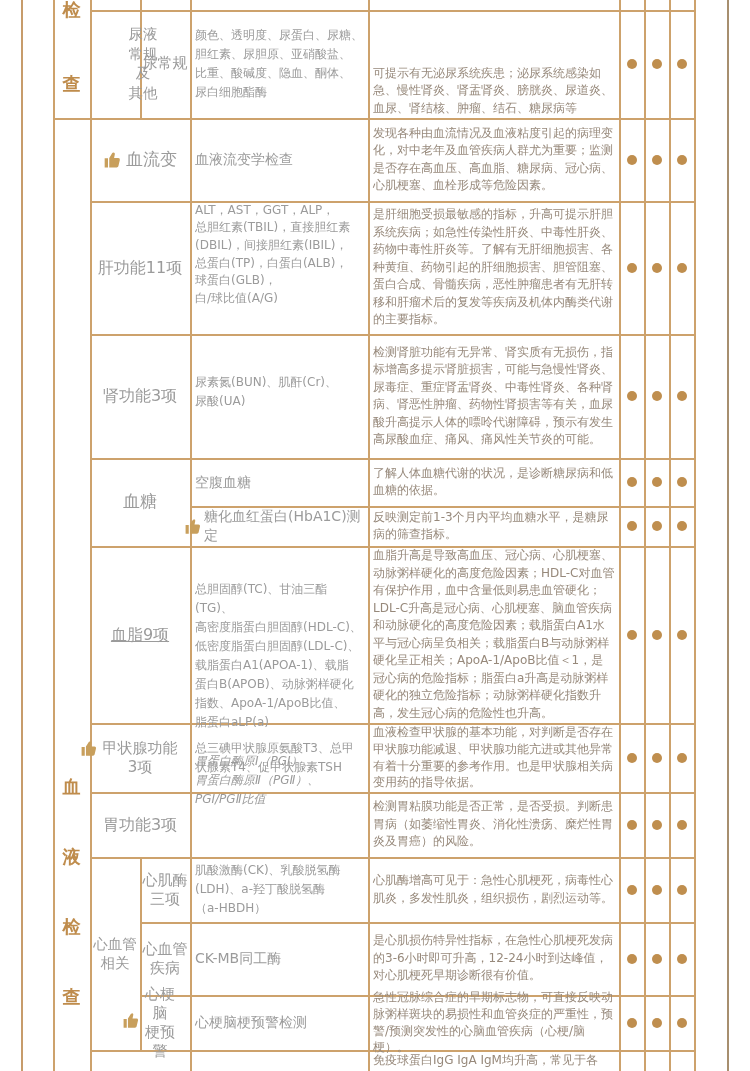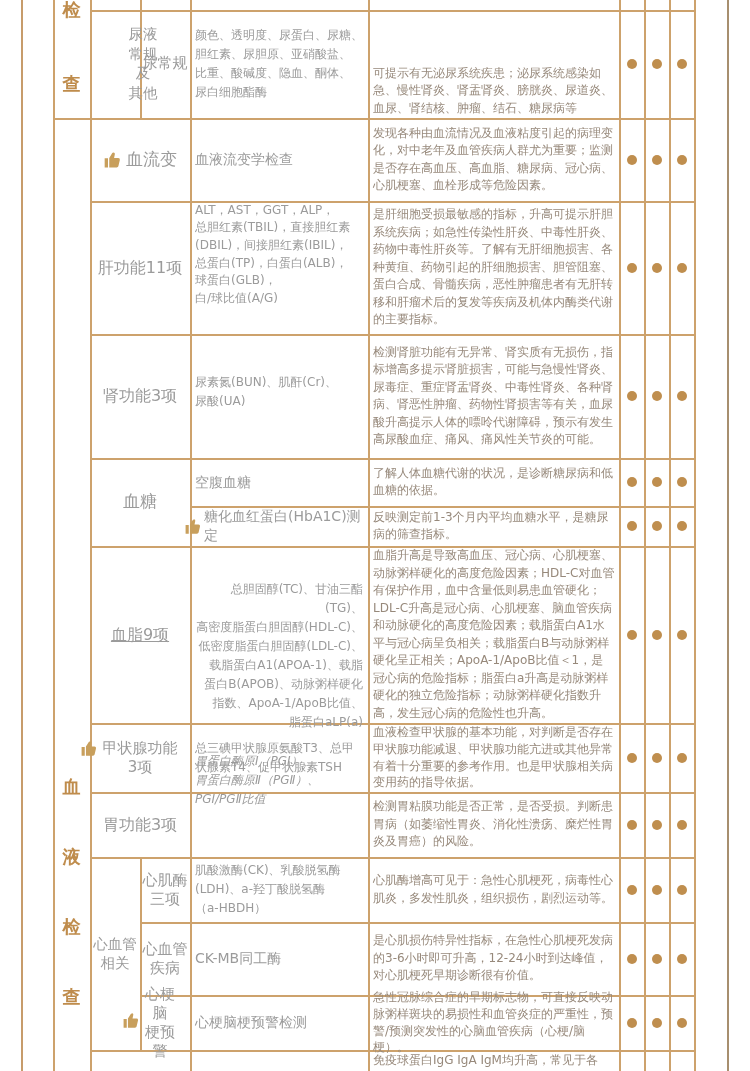--- a/index.html
+++ b/index.html
@@ -190,21 +190,21 @@
       </div>
     <div class="dcell">
         <span class="dot"></span>
       </div>
     <div class="dcell">
         <span class="dot"></span>
       </div>
   </div>
 
   <div class="cell center name" style="left:90px;top:546px;width:100px;height:177px;font-size:16px;text-decoration:underline;">血脂9项</div>
-  <div class="cell details pre" style="top:546px;height:220px;line-height:19px;text-align:right;">总胆固醇(TC)、甘油三酯(TG)、
+  <div class="cell details pre" style="top:546px;height:220px;line-height:19px;">总胆固醇(TC)、甘油三酯(TG)、
 高密度脂蛋白胆固醇(HDL-C)、
 低密度脂蛋白胆固醇(LDL-C)、
 载脂蛋白A1(APOA-1)、载脂
 蛋白B(APOB)、动脉粥样硬化
 指数、ApoA-1/ApoB比值、
 脂蛋白aLP(a)</div>
   <div class="cell desc" style="top:546px;height:177px;">
     <span>血脂升高是导致高血压、冠心病、心肌梗塞、动脉粥样硬化的高度危险因素；HDL-C对血管有保护作用，血中含量低则易患血管硬化；LDL-C升高是冠心病、心肌梗塞、脑血管疾病和动脉硬化的高度危险因素；载脂蛋白A1水平与冠心病呈负相关；载脂蛋白B与动脉粥样硬化呈正相关；ApoA-1/ApoB比值＜1，是冠心病的危险指标；脂蛋白a升高是动脉粥样硬化的独立危险指标；动脉粥样硬化指数升高，发生冠心病的危险性也升高。</span>
   </div>
   <div class="dotsrow" style="top:546px;height:177px;">

